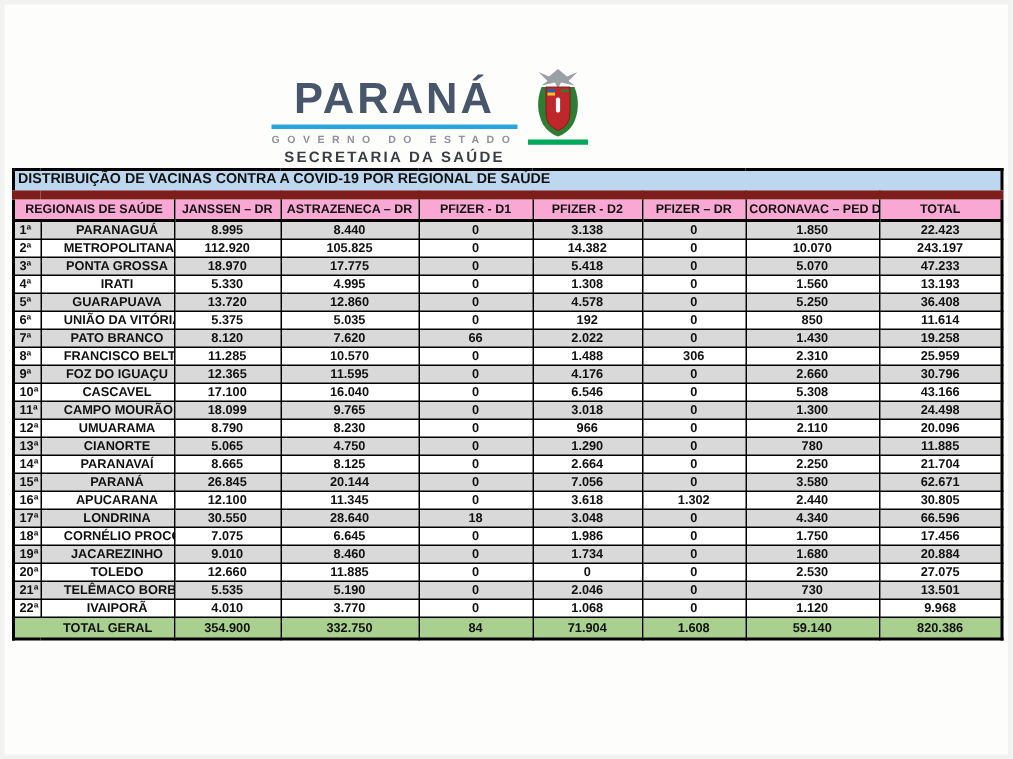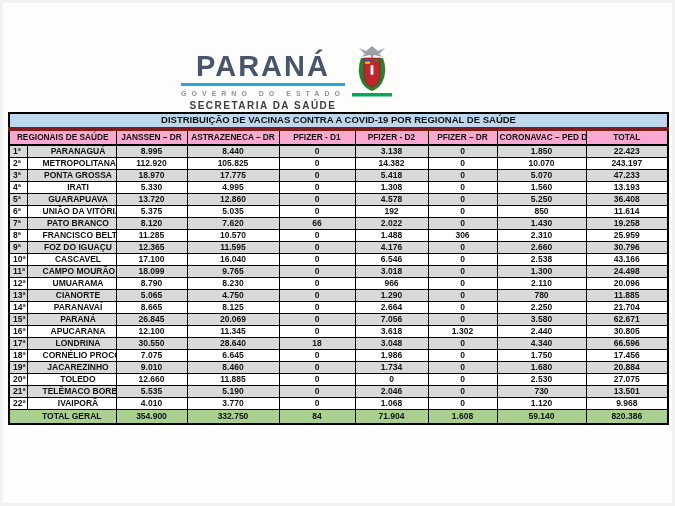--- a/index.html
+++ b/index.html
@@ -22,22 +22,22 @@
 
   
   table.vax{
     position:absolute;left:8px;top:112px;width:659px;
     border-collapse:collapse;table-layout:fixed;
     border:2px solid #000;
     font-size:8.5px;font-weight:bold;color:#111;
   }
   table.vax td, table.vax th{border:1px solid #000;padding:0 2px;line-height:1.1;overflow:hidden;white-space:nowrap;}
   tr.title-row td{
-    background:var(--title-bg);text-align:center;font-size:9.5px;
-    height:13px;border-bottom:4px solid #7f1d1d;
+    background:var(--title-bg);text-align:left;font-size:9.5px;
+    height:13px;border-bottom:6px solid #7f1d1d;
   }
   tr.head-row th{
     background:#f9a8d4;text-align:center;font-size:8.3px;height:13px;
     border-bottom:2px solid #000;
   }
   tr.data-row td{height:11px;text-align:center;background:#fff;}
   tr.data-row td.cell-num{text-align:left;padding-left:3px;}
   tr.data-row td.cell-region{text-align:center;padding-left:15px;}
   tr.data-row.stripe td{background:var(--stripe-bg);}
   tr.total-row td{background:var(--total-bg);height:13px;text-align:center;border-top:1px solid #000;}
@@ -216,21 +216,21 @@
       </tr>
 
   <tr class="data-row">
     <td class="cell-num">10ª</td>
     <td class="cell-region">CASCAVEL</td>
   <td>17.100</td>
         <td>16.040</td>
         <td>0</td>
         <td>6.546</td>
         <td>0</td>
-        <td>2.538</td>
+        <td>5.308</td>
         <td>43.166</td>
       </tr>
 
   <tr class="data-row stripe">
     <td class="cell-num">11ª</td>
     <td class="cell-region">CAMPO MOURÃO</td>
   <td>18.099</td>
         <td>9.765</td>
         <td>0</td>
         <td>3.018</td>
@@ -272,21 +272,21 @@
         <td>2.664</td>
         <td>0</td>
         <td>2.250</td>
         <td>21.704</td>
       </tr>
 
   <tr class="data-row stripe">
     <td class="cell-num">15ª</td>
     <td class="cell-region">PARANÁ</td>
   <td>26.845</td>
-        <td>20.069</td>
+        <td>20.144</td>
         <td>0</td>
         <td>7.056</td>
         <td>0</td>
         <td>3.580</td>
         <td>62.671</td>
       </tr>
 
   <tr class="data-row">
     <td class="cell-num">16ª</td>
     <td class="cell-region">APUCARANA</td>

